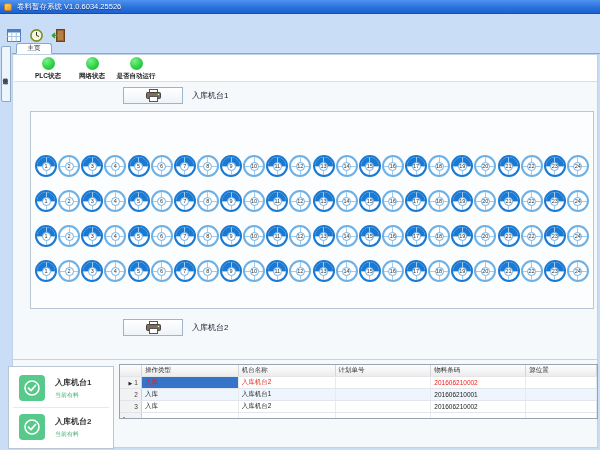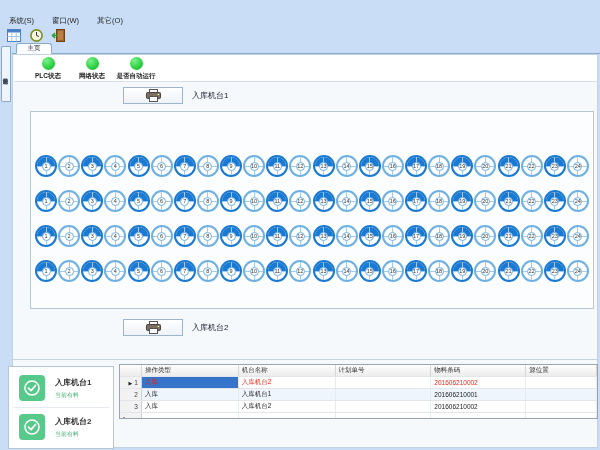--- a/index.html
+++ b/index.html
@@ -91,26 +91,25 @@
   
   #alarm-bar { position:absolute; left:106px; top:369px; width:479px; height:24px; background:#fff; border:1px solid #b9c6d3;
     display:flex; align-items:center; }
   #alarm-label { font-size:7.5px; font-weight:bold; color:#333; margin-left:10px; }
 </style>
 </head>
 <body>
 
 <div id="screen">
 
-
-  <div id="menubar">
-      <span class="menu-item">系统(S)</span>
-      <span class="menu-item">窗口(W)</span>
-      <span class="menu-item">其它(O)</span>
-    </div>
+  <div id="titlebar">
+    <div id="app-icon"></div>
+    <div id="title-text">卷料暂存系统 V1.0.6034.25526</div>
+  </div>
+
 
   <div id="toolbar">
     <div class="tool-btn">
       <svg width="14" height="13" viewBox="0 0 14 13">
         <rect x="0.5" y="0.5" width="13" height="12" fill="#ffffff" stroke="#4a7fc1"></rect>
         <rect x="0.5" y="0.5" width="13" height="3" fill="#4a7fc1"></rect>
         <line x1="4.8" y1="4" x2="4.8" y2="12.5" stroke="#a8c4e4" stroke-width="1"></line>
         <line x1="9.2" y1="4" x2="9.2" y2="12.5" stroke="#a8c4e4" stroke-width="1"></line>
         <line x1="0.5" y1="7.5" x2="13.5" y2="7.5" stroke="#a8c4e4" stroke-width="1"></line>
       </svg>

